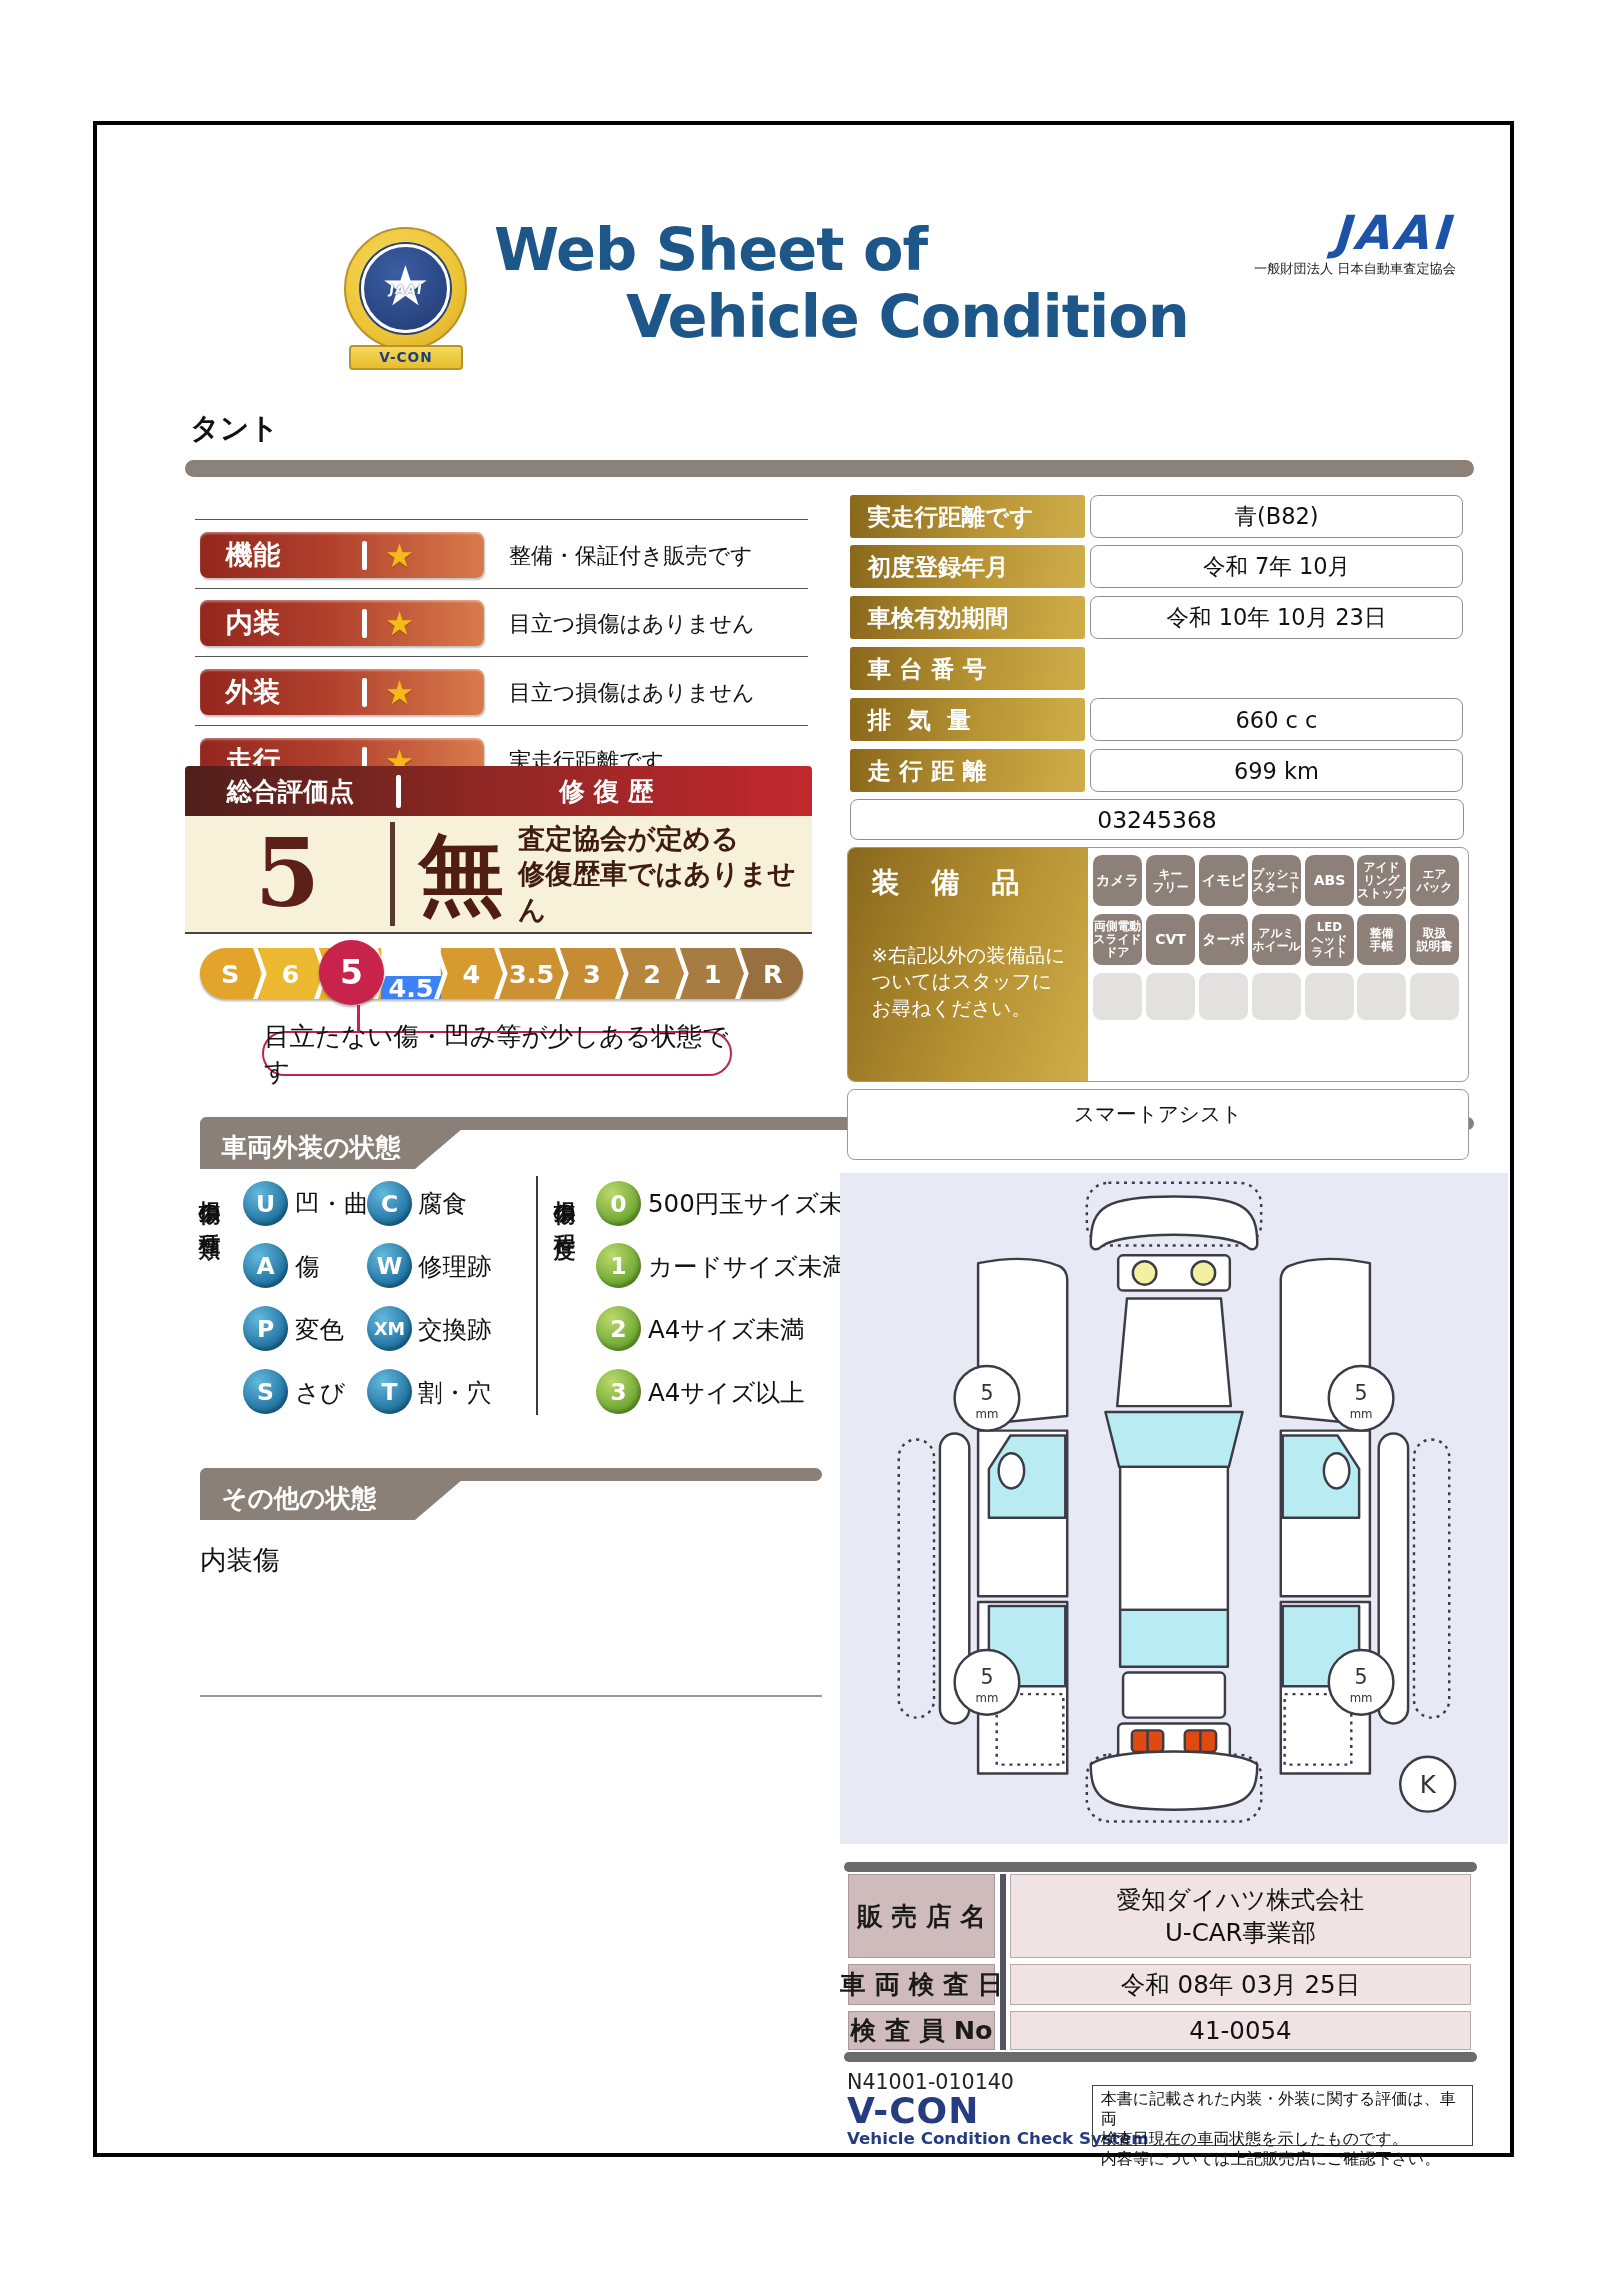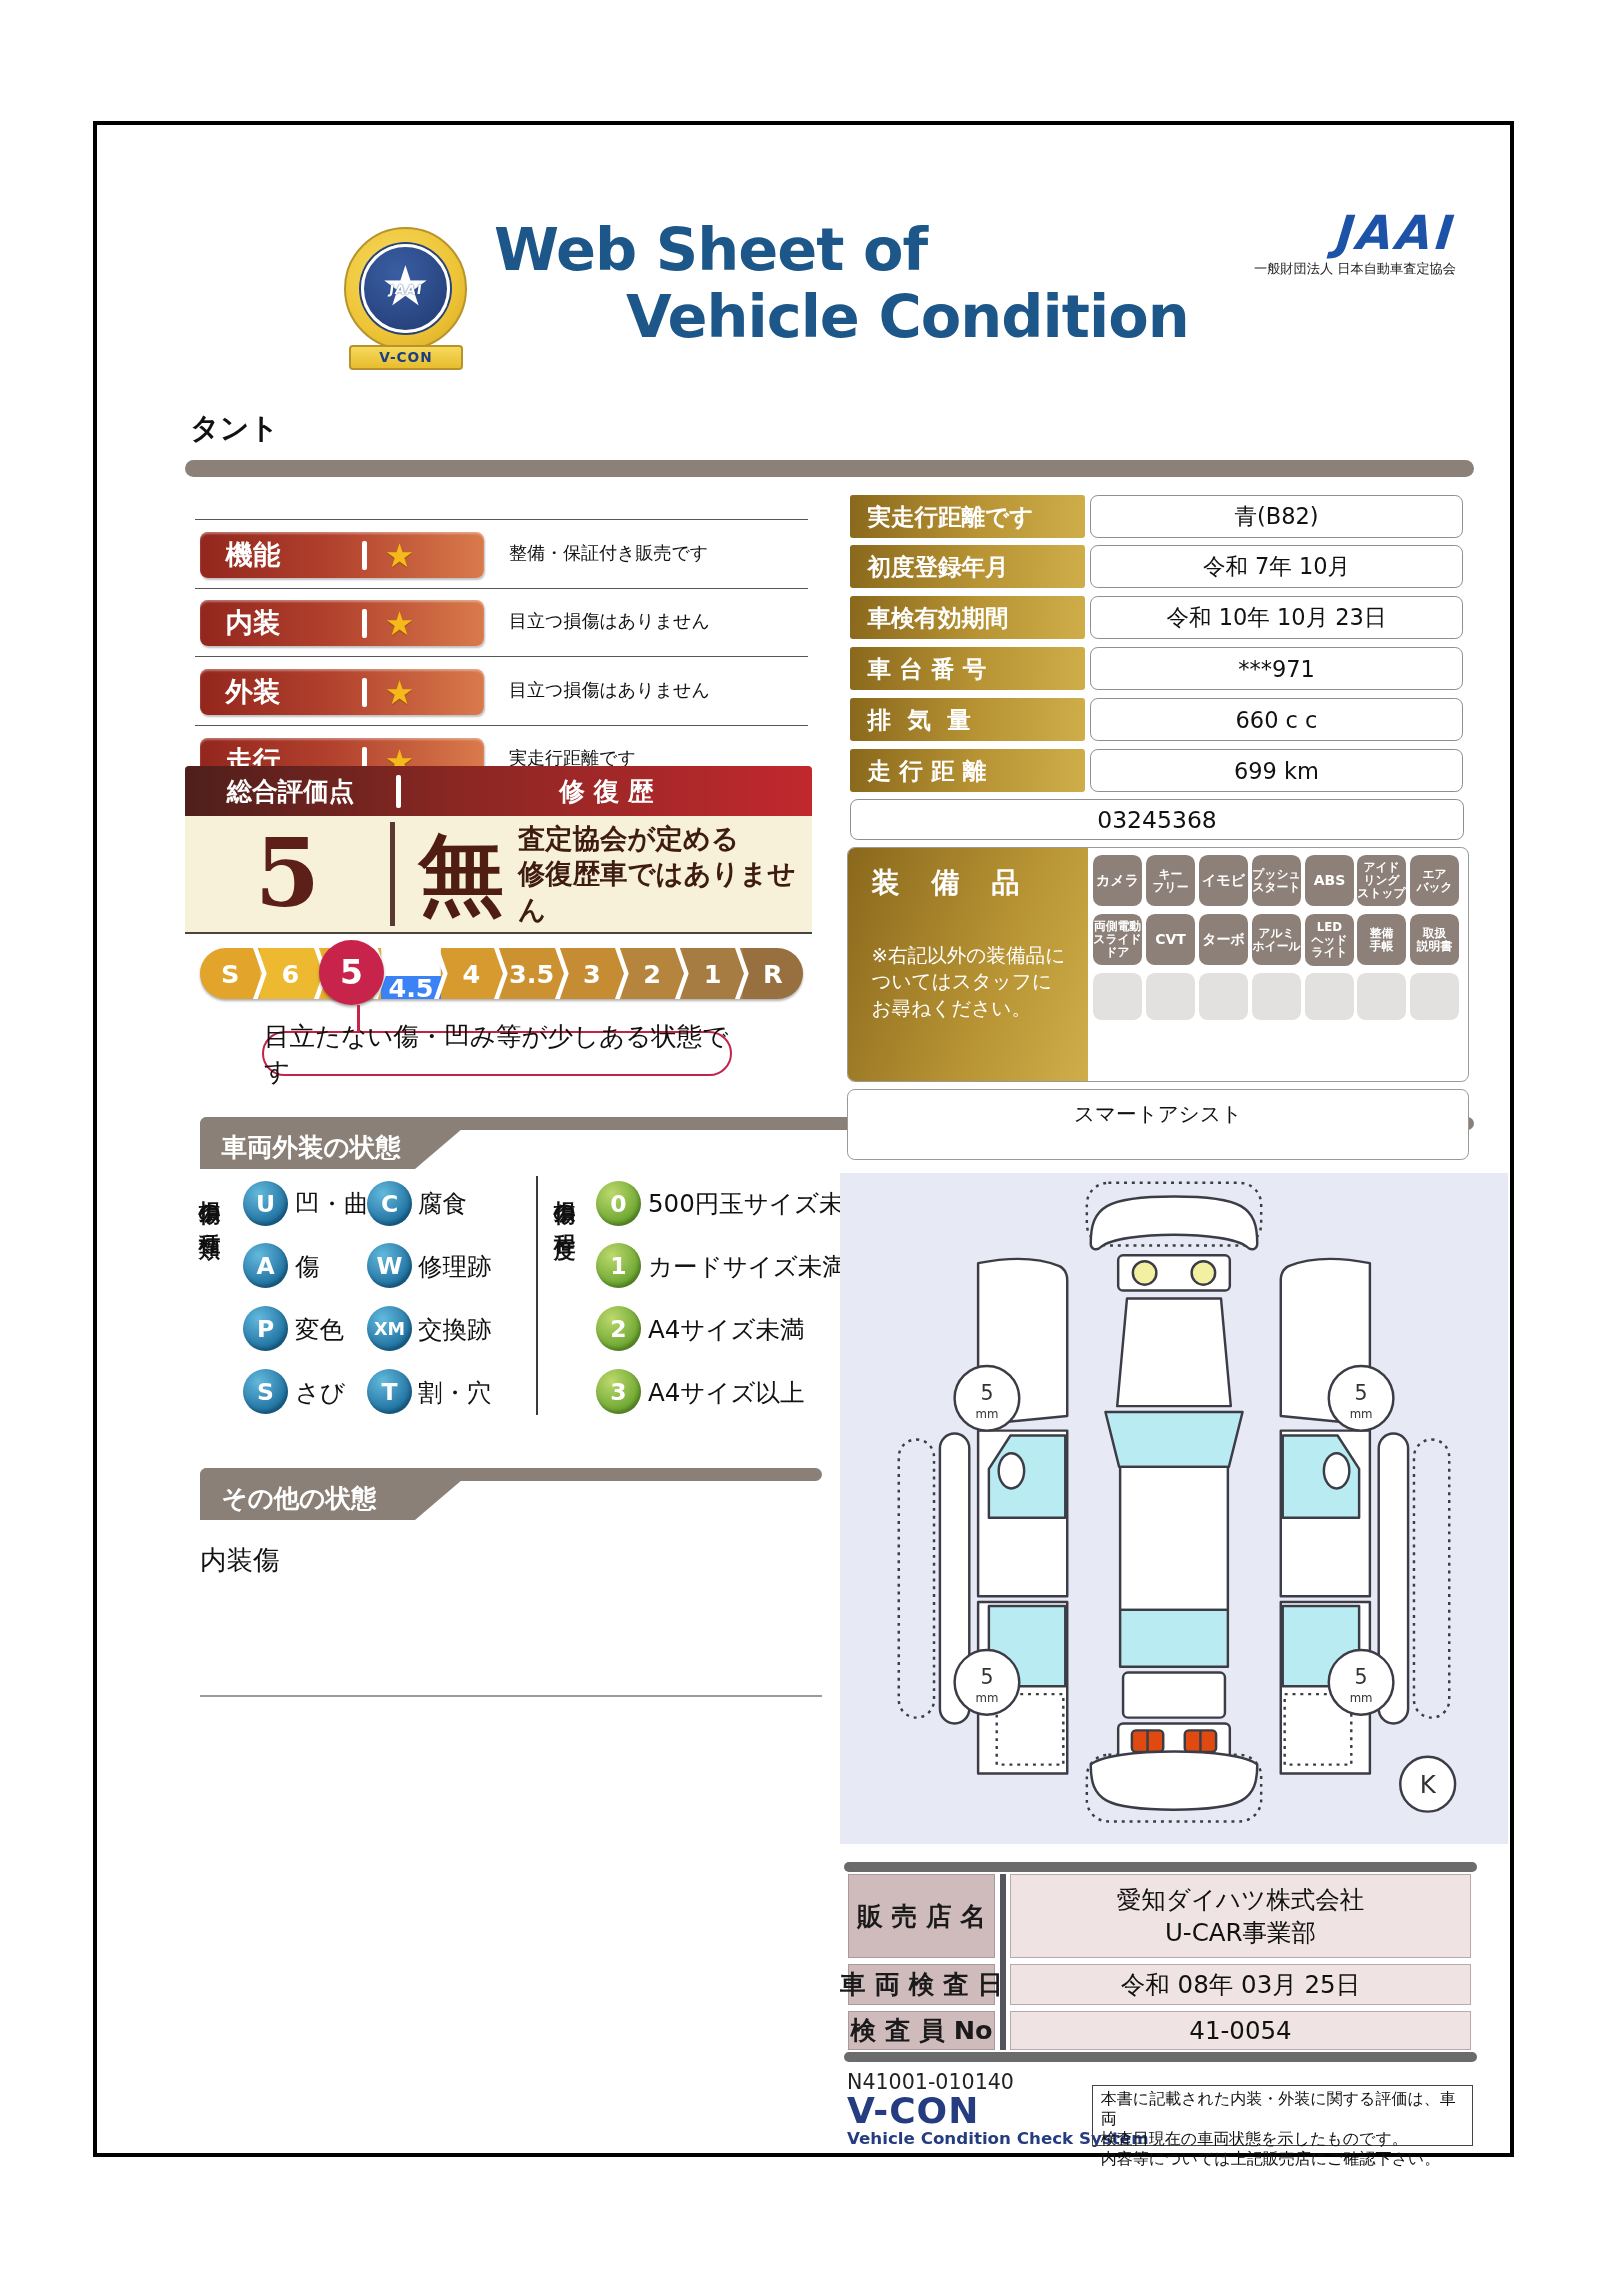--- a/index.html
+++ b/index.html
@@ -32,21 +32,21 @@
   .gray-bar { background:#8b8179; border-radius:8.8px; }
 
   
   .r-line { border-top:1.5px solid #555; }
   .pill { width:284px; height:46px; border-radius:7.8px;
     background:linear-gradient(90deg,#93261d,#b1402d 45%,#d97a4b);
     display:flex; align-items:center; padding:0 25.5px; box-shadow:inset 0 2px 2px rgba(255,255,255,.35), 1px 2px 2px rgba(0,0,0,.25); }
   .pill-label { color:#fff; font-size:27.4px; font-weight:700; width:129px; display:flex; justify-content:space-between; }
   .pill-bar { width:4.9px; height:29px; background:#fff; border-radius:2px; margin:0 17.6px 0 7.8px; }
   .pill-star { color:#f6b91c; font-size:33px; text-shadow:0 1px 1px #8a5300; line-height:1; }
-  .r-desc { font-size:18px; color:#111; font-weight:500; white-space:nowrap; }
+  .r-desc { font-size:22px; color:#111; font-weight:500; white-space:nowrap; }
 
   
   .ov-head { background:linear-gradient(90deg,#4f1f1b,#8c2723 45%,#c1282e);
     border-radius:3.9px 3.9px 0 0; display:flex; align-items:center; }
   .ov-head-left { width:211px; text-align:center; color:#fff; font-size:25.5px; font-weight:700; }
   .ov-head-bar { width:4.9px; height:33px; background:#fff; border-radius:2px; }
   .ov-head-right { flex:1; text-align:center; color:#fff; font-size:25.5px; font-weight:700; }
   .ov-body { background:#f8f1da; border-bottom:2.9px solid #4a443e; display:flex; }
   .ov-score { width:211px; text-align:center; font-family:"DejaVu Serif","Liberation Serif",serif;
     font-size:94px; font-weight:bold; color:#5c2018; line-height:115px; }
@@ -193,21 +193,20 @@
   </div>
   <div class="abs r-desc" style="left:412px; top:621px;">実走行距離です</div>
 
   <div class="abs gold-label" style="left:753px; top:370px; width:235px; height:43px;">実走行距離です</div>
   <div class="abs val-box" style="left:993px; top:370px; width:373px; height:43px;">青(B82)</div>
   <div class="abs gold-label" style="left:753px; top:420px; width:235px; height:43px;">初度登録年月</div>
   <div class="abs val-box" style="left:993px; top:420px; width:373px; height:43px;">令和 7年 10月</div>
   <div class="abs gold-label" style="left:753px; top:471px; width:235px; height:43px;">車検有効期間</div>
   <div class="abs val-box" style="left:993px; top:471px; width:373px; height:43px;">令和 10年 10月 23日</div>
   <div class="abs gold-label" style="left:753px; top:522px; width:235px; height:43px;">車 台 番 号</div>
-  <div class="abs val-box" style="left:993px; top:522px; width:373px; height:43px;">***971</div>
   <div class="abs gold-label" style="left:753px; top:573px; width:235px; height:43px;">排  気  量</div>
   <div class="abs val-box" style="left:993px; top:573px; width:373px; height:43px;">660 c c</div>
   <div class="abs gold-label" style="left:753px; top:624px; width:235px; height:43px;">走 行 距 離</div>
   <div class="abs val-box" style="left:993px; top:624px; width:373px; height:43px;">699 km</div>
   <div class="abs val-box" style="left:753px; top:674px; width:614px; height:41px; font-size:23.5px;">03245368</div>
 
   <div class="abs ov-head" style="left:88px; top:641px; width:627px; height:50px;">
     <span class="ov-head-left">総合評価点</span>
     <span class="ov-head-bar"></span>
     <span class="ov-head-right">修 復 歴</span>

